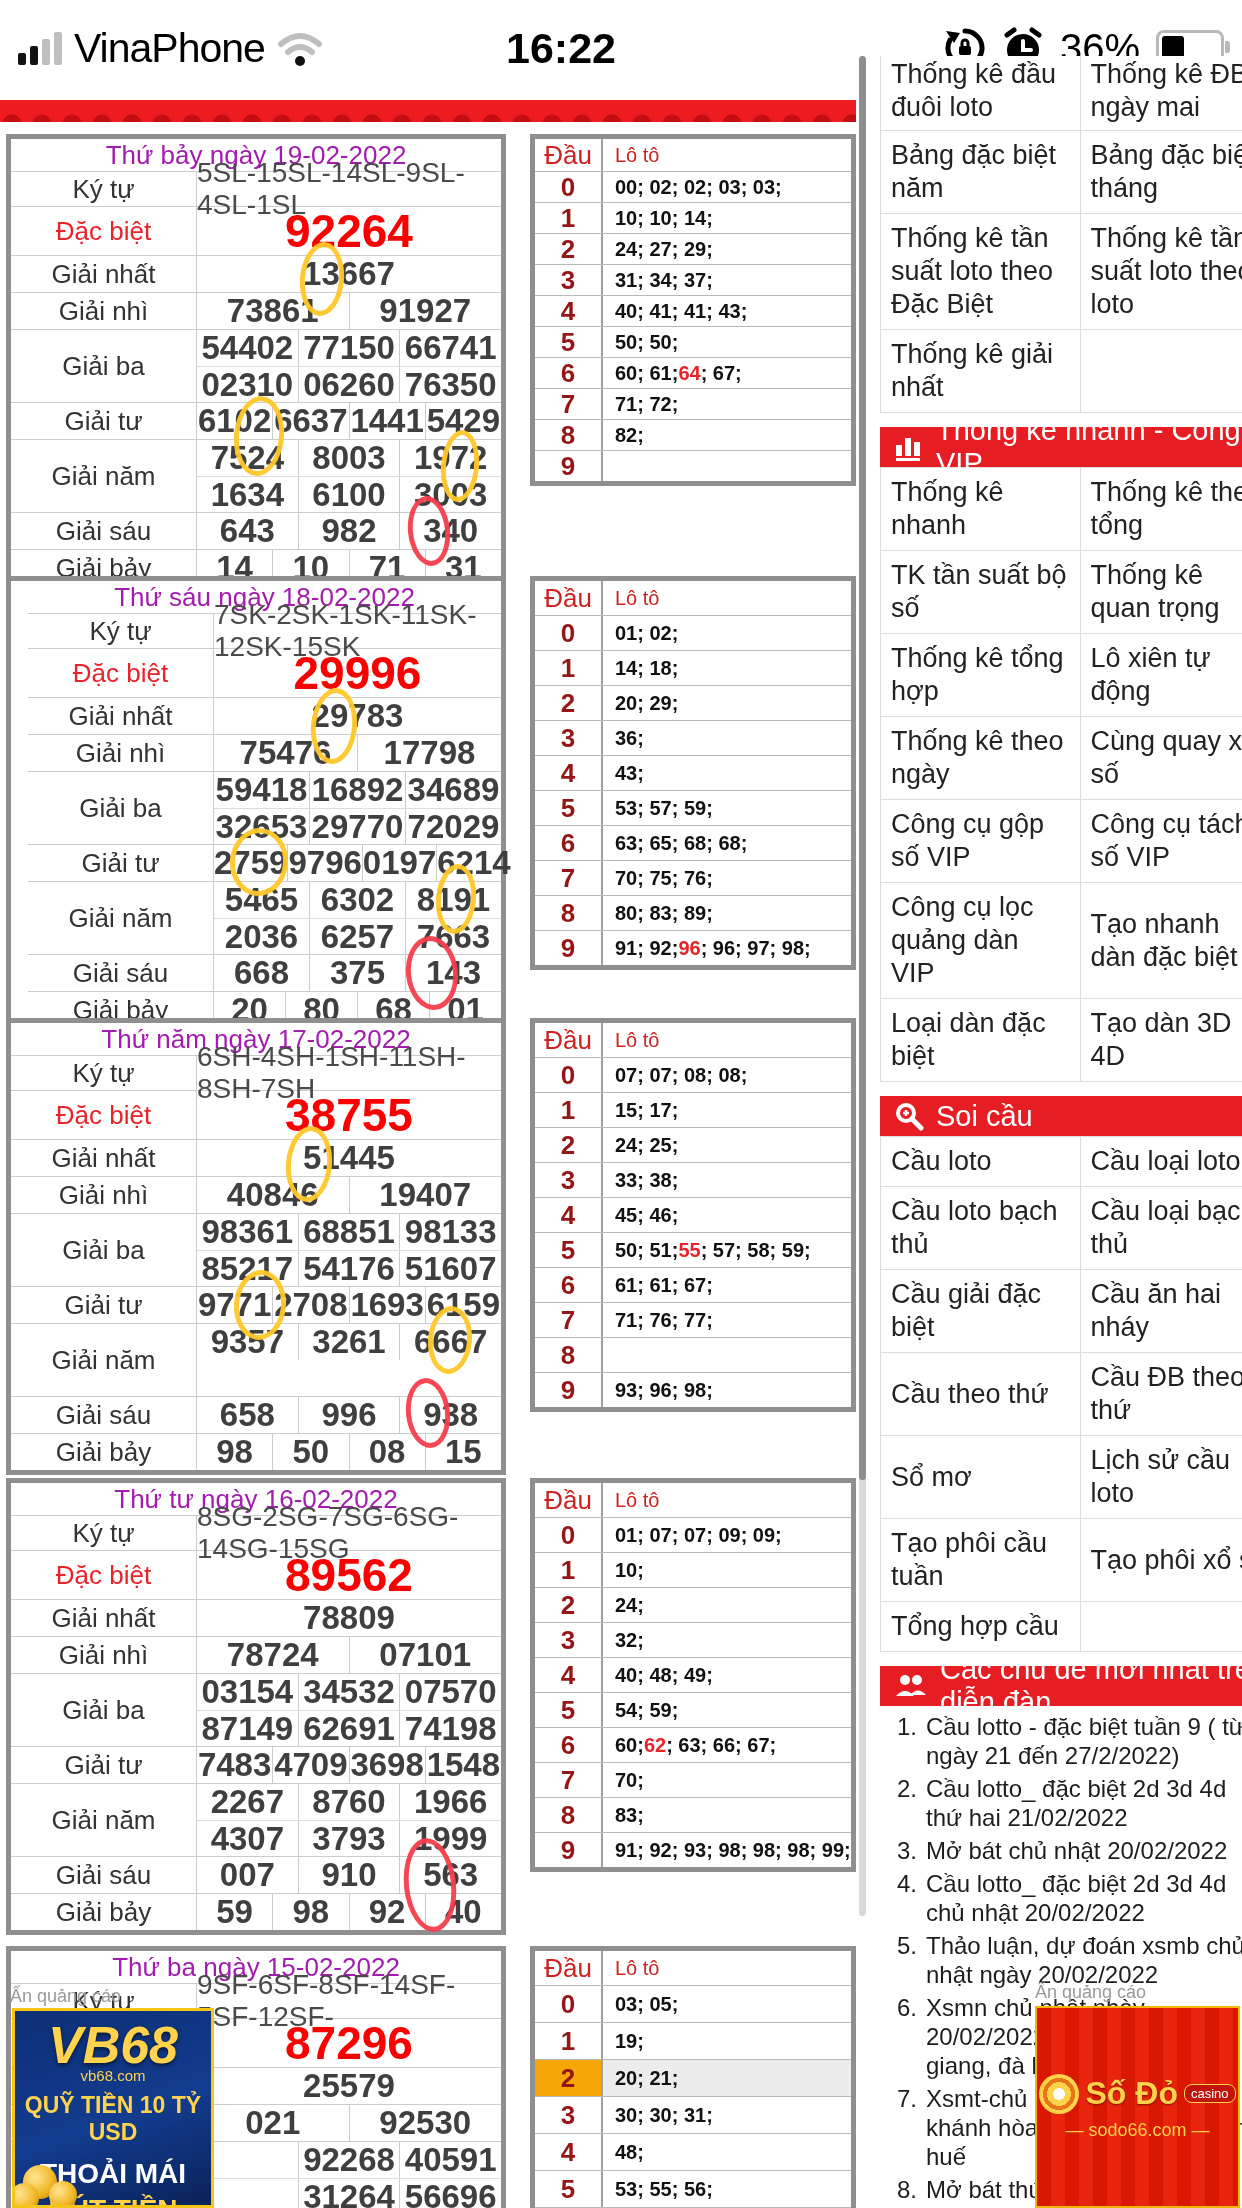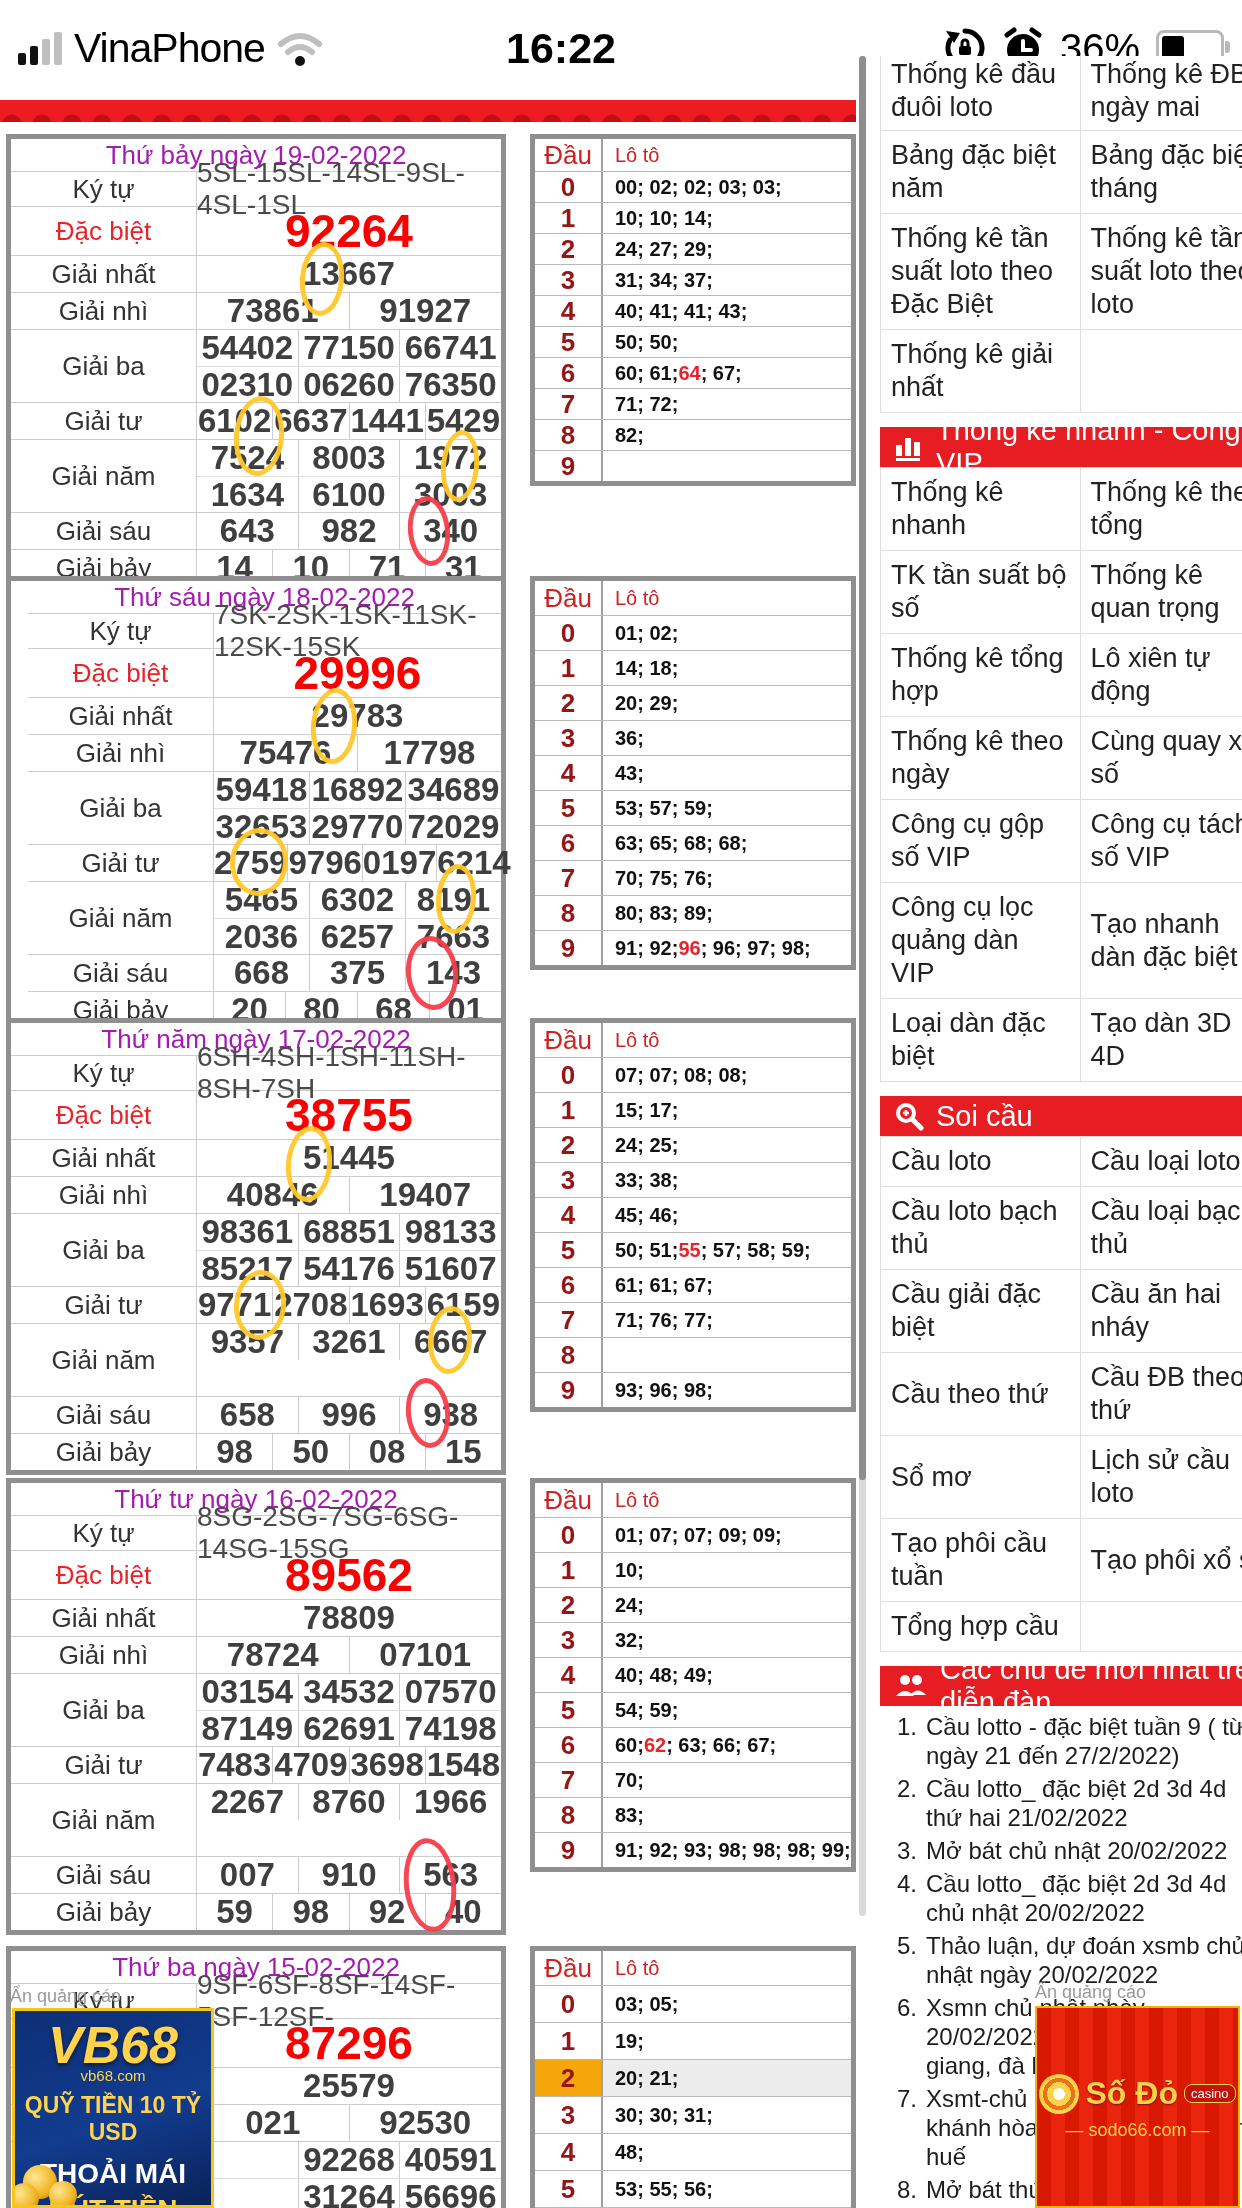--- a/index.html
+++ b/index.html
@@ -441,20 +441,25 @@
           </div>
         </div>
         <div class="rrow" style="height:72px">
           <div class="rlabel">Giải năm</div>
             <div class="dcol">
             <div class="sub">
               <div class="rv">2267</div>
               <div class="rv">8760</div>
               <div class="rv">1966</div>
             </div>
+            <div class="sub">
+              <div class="rv">4307</div>
+              <div class="rv">3793</div>
+              <div class="rv">1999</div>
+            </div>
           </div>
         </div>
         <div class="rrow h36">
           <div class="rlabel">Giải sáu</div>
             <div class="rvals">
             <div class="rv">007</div>
             <div class="rv">910</div>
             <div class="rv">563</div>
           </div>
         </div>

